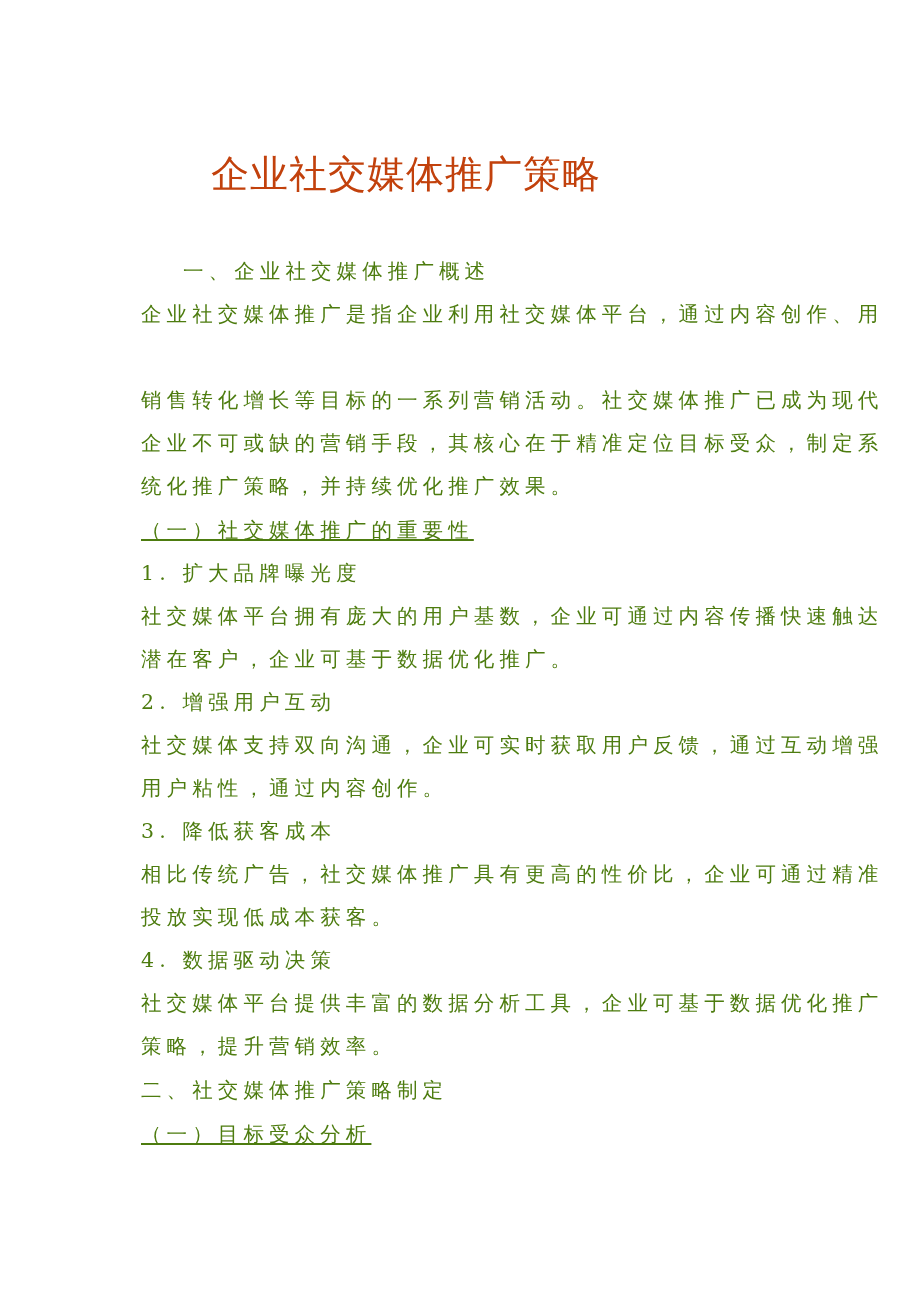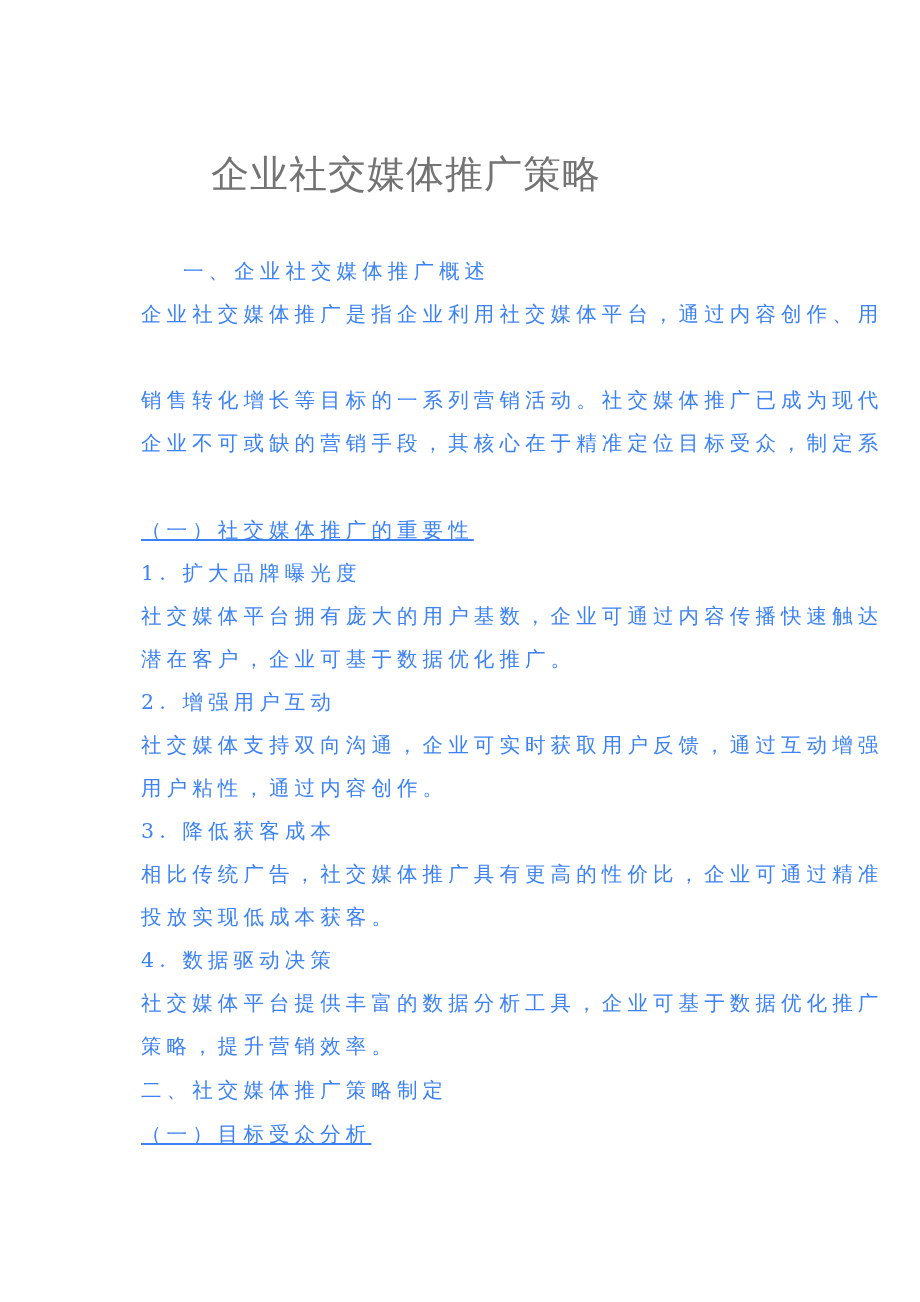--- a/index.html
+++ b/index.html
@@ -24,48 +24,49 @@
     .title {
       position: absolute;
       left: 0;
       top: 148px;
       width: 812px;
       text-align: center;
       font-family: "DejaVu Sans", "Liberation Sans", sans-serif;
       font-size: 38px;
       line-height: 52px;
       letter-spacing: 1px;
-      color: #737373;
+      color: #c2410c;
     }
     .line {
       position: absolute;
       left: 141px;
       width: 640px;
       font-size: 20.5px;
       line-height: 28px;
       height: 28px;
       white-space: nowrap;
       letter-spacing: 5.1px;
-      color: #3b82f6;
+      color: #4d7c0f;
     }
     .line.indent { left: 183px; }
     .line.paren { left: 141px; text-decoration: underline; }
   </style>
 </head>
 <body>
 
 <div class="page">
 
   <div class="title">企业社交媒体推广策略</div>
 
   <div class="line indent" style="top:257px">一、企业社交媒体推广概述</div>
 
   <div class="line" style="top:300px">企业社交媒体推广是指企业利用社交媒体平台，通过内容创作、用</div>
   <div class="line" style="top:386px">销售转化增长等目标的一系列营销活动。社交媒体推广已成为现代</div>
   <div class="line" style="top:429px">企业不可或缺的营销手段，其核心在于精准定位目标受众，制定系</div>
+  <div class="line" style="top:472px">统化推广策略，并持续优化推广效果。</div>
 
   <div class="line paren" style="top:516px">（一）社交媒体推广的重要性</div>
 
   <div class="line" style="top:559px">1. 扩大品牌曝光度</div>
   <div class="line" style="top:602px">社交媒体平台拥有庞大的用户基数，企业可通过内容传播快速触达</div>
   <div class="line" style="top:645px">潜在客户，企业可基于数据优化推广。</div>
 
   <div class="line" style="top:688px">2. 增强用户互动</div>
   <div class="line" style="top:731px">社交媒体支持双向沟通，企业可实时获取用户反馈，通过互动增强</div>
   <div class="line" style="top:774px">用户粘性，通过内容创作。</div>

